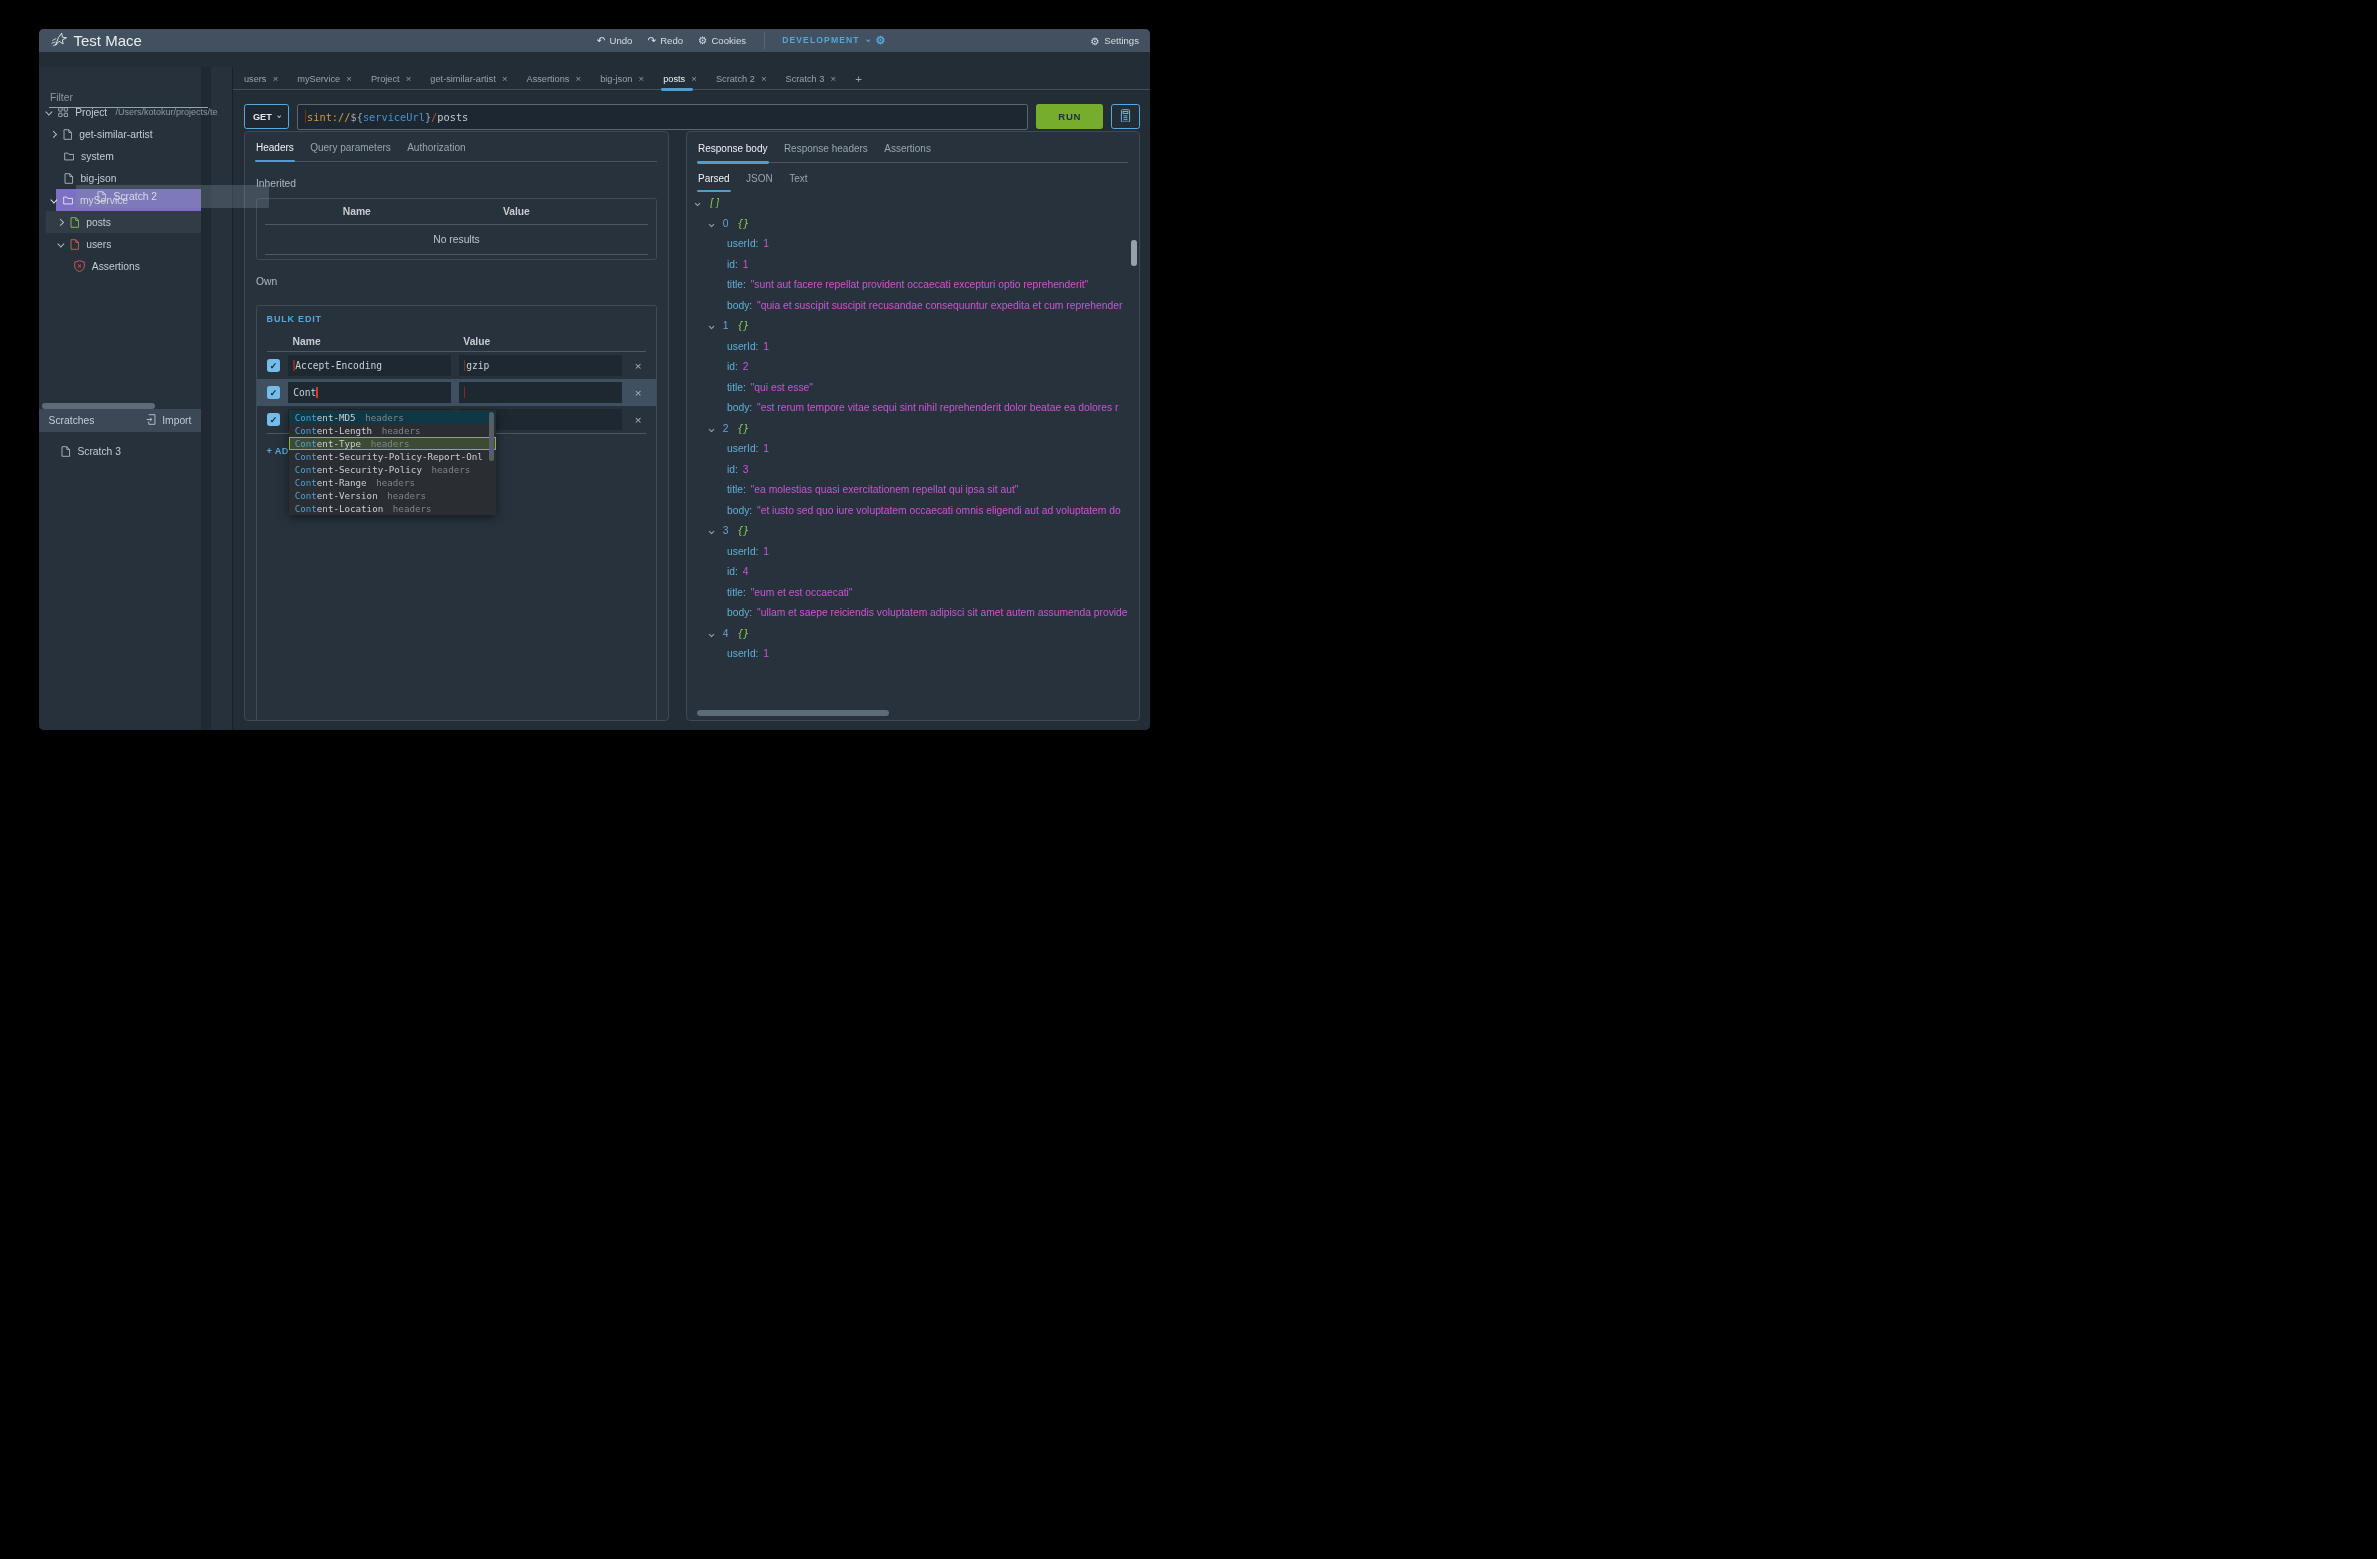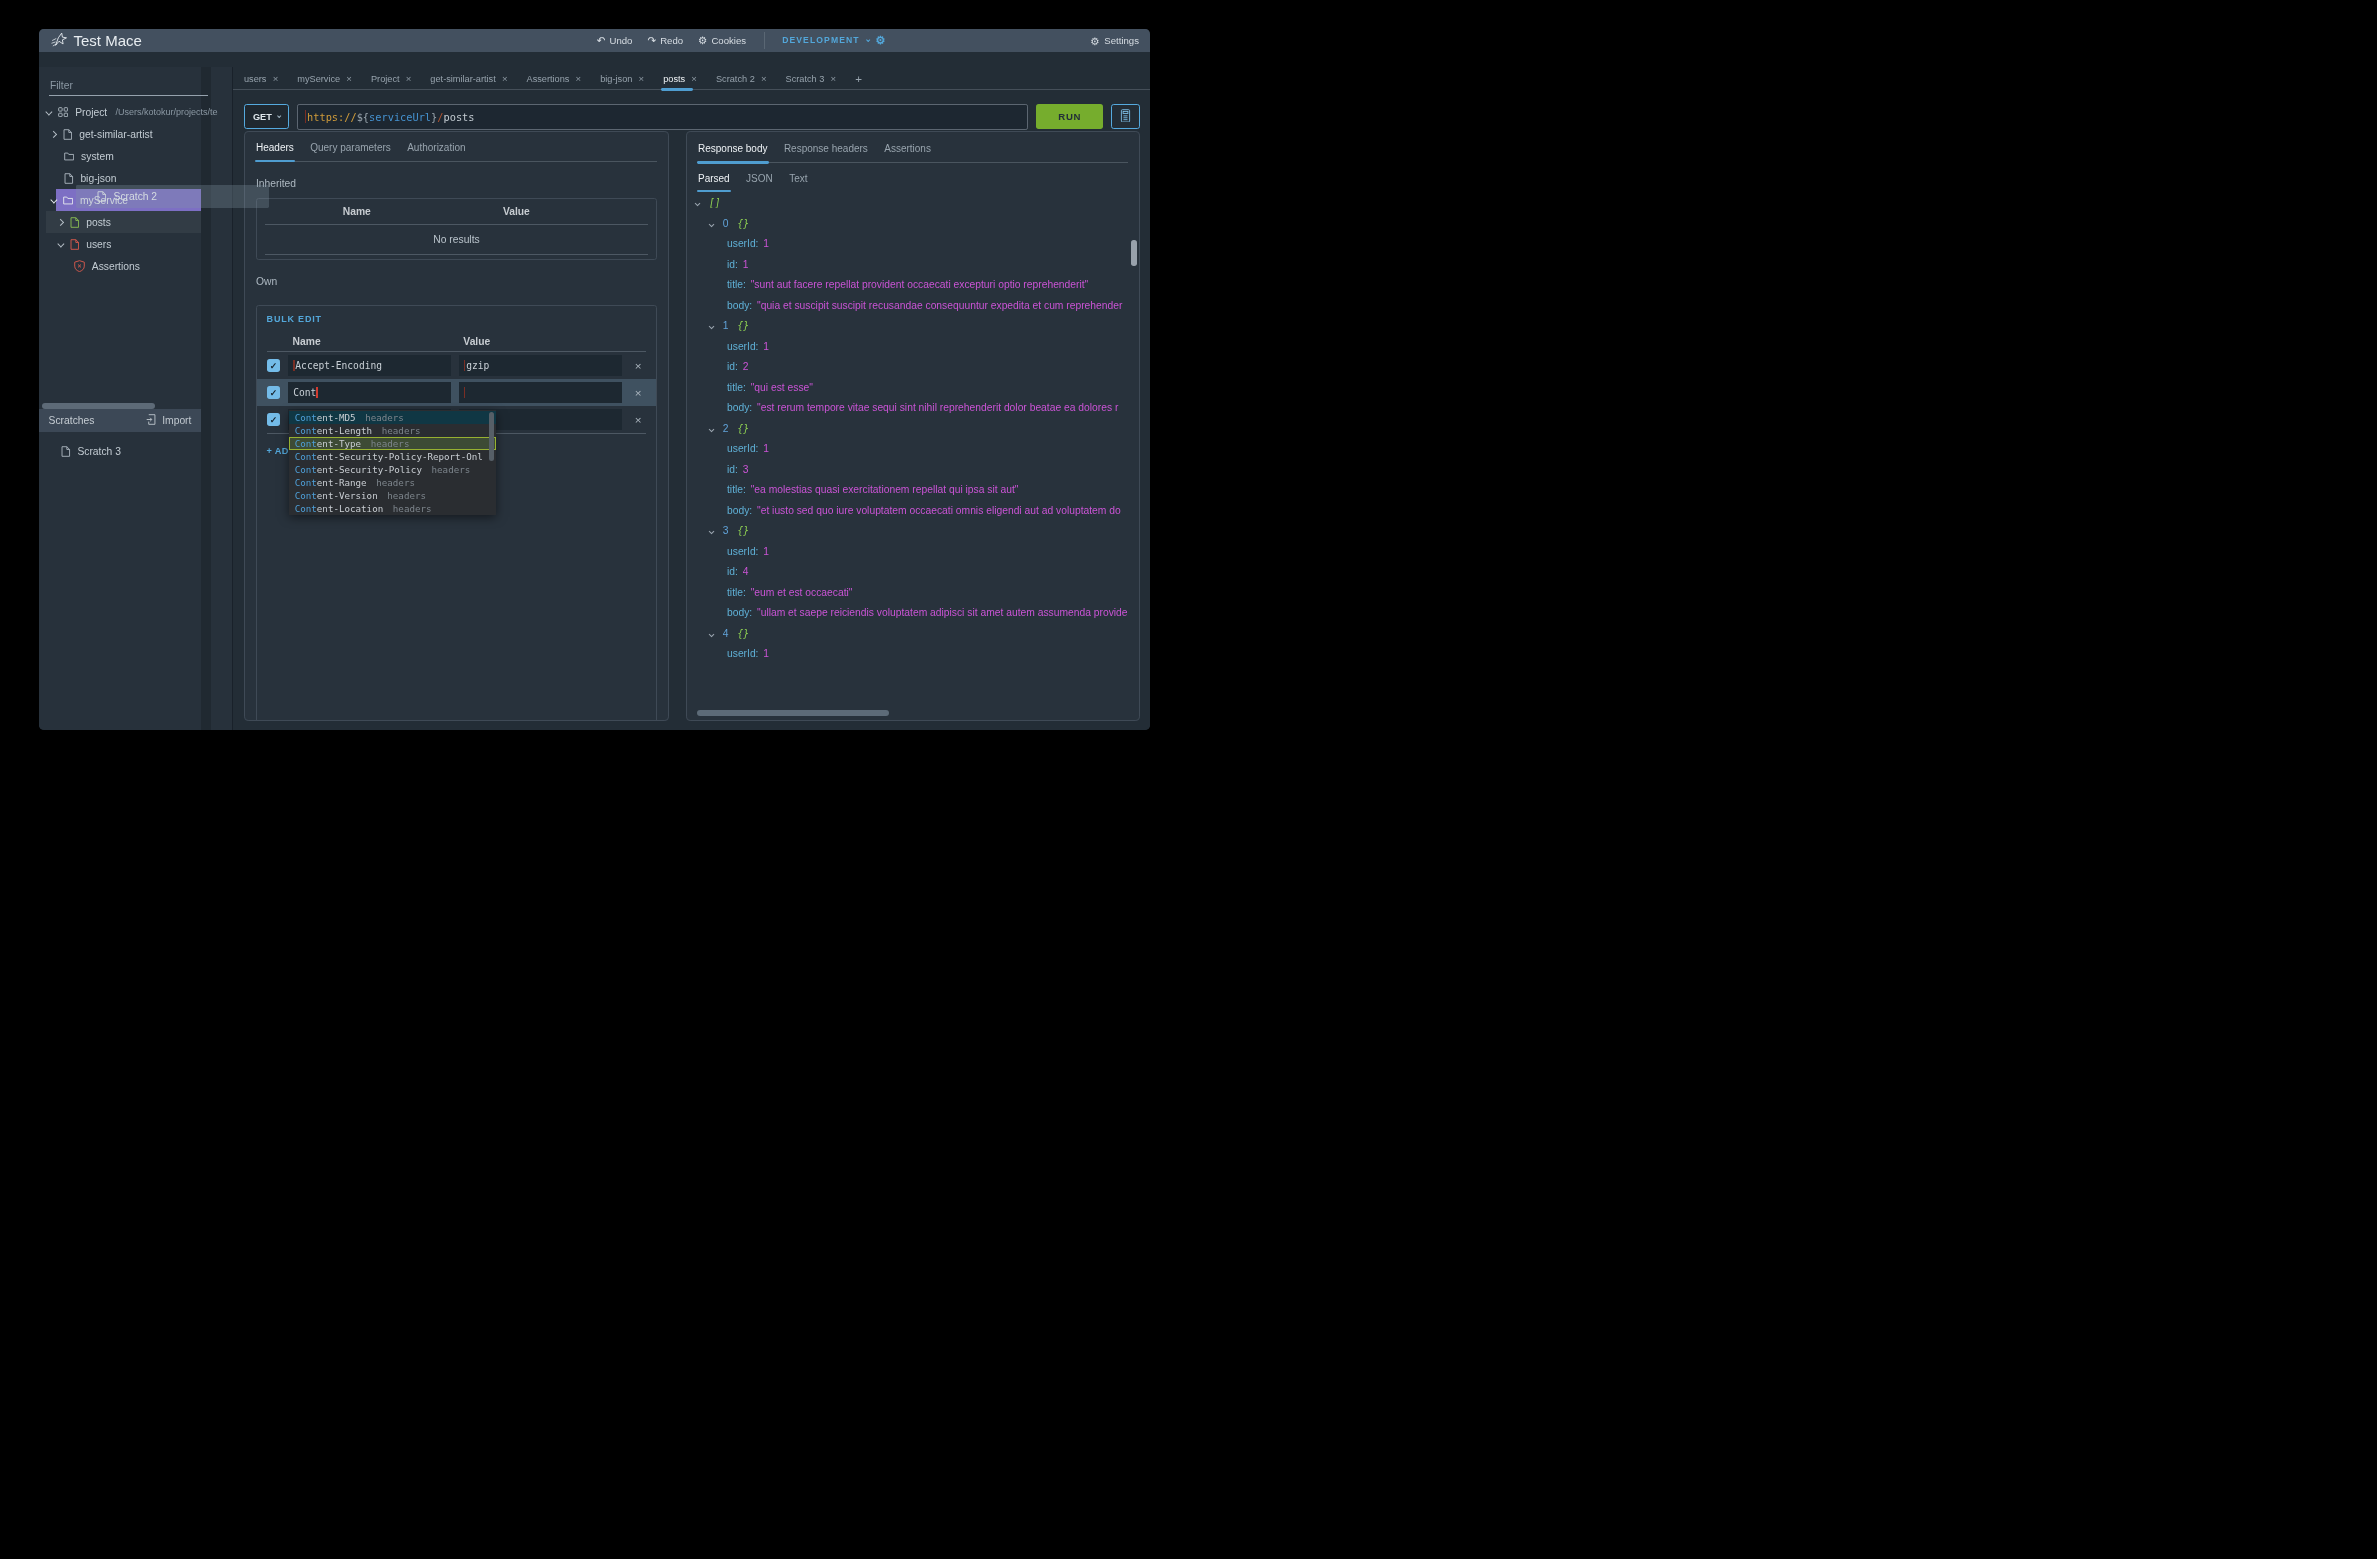--- a/index.html
+++ b/index.html
@@ -37,21 +37,21 @@
   .chev.right { transform:rotate(-45deg); }
   .chev.sm { width:3.4px; height:3.4px; }
 
   
   .sidebar { position:absolute; left:0; top:38px; width:194px; bottom:0; background:#27313b;
              border-right:0.7px solid #19212a; }
   .main { position:absolute; left:194px; top:38px; right:0; bottom:0; background:#232d36; }
 
   
   .sb-gutter { position:absolute; top:0; bottom:0; right:21px; width:10.3px; background:rgba(0,0,0,.16); }
-  .filter-wrap { position:absolute; left:9.6px; top:9px; width:159px; }
+  .filter-wrap { position:absolute; left:9.6px; top:21px; width:159px; }
   .filter-wrap input { width:100%; background:transparent; border:none; border-bottom:0.7px solid #96a2ad;
        color:#cdd4da; font-size:10.3px; padding:4.1px 1.4px; outline:none; font-family:"Liberation Sans",sans-serif; }
   .filter-wrap input::placeholder { color:#8b98a3; }
   .tree { position:absolute; left:0; top:34px; right:0; }
   .trow { position:relative; height:22px; display:flex; align-items:center; color:#c3ccd3; font-size:10.3px; }
   .trow .hl { position:absolute; top:0; bottom:0; left:6.8px; width:155px; background:rgba(255,255,255,.055); }
   .trow .hl.purple { left:17px; width:145px; background:#7d6fc4; }
   .trow > * { position:relative; }
   .ticon { display:inline-flex; color:#aeb8c1; }
   .ticon.green { color:#8cc152; } .ticon.red { color:#e05b4e; }
@@ -384,21 +384,21 @@
       <div class="tab-add">+</div>
     </div>
 
     <div class="reqrow">
       <div class="get-btn">
         <span>GET</span>
         <span class="chev down"></span>
       </div>
       <div class="url-box">
         <span class="caret"></span>
-          <span class="u-proto">https://</span>
+          <span class="u-proto">sint://</span>
           <span class="u-brace">${</span>
           <span class="u-var">serviceUrl</span>
           <span class="u-brace">}</span>
           <span class="u-slash">/</span>
           <span class="u-path">posts</span>
       </div>
       <div class="run-btn">RUN</div>
       <div class="calc-btn">
         <span>
           <svg width="11" height="13.7" viewBox="0 0 16 20" fill="none" stroke="currentColor" stroke-width="1.3">

